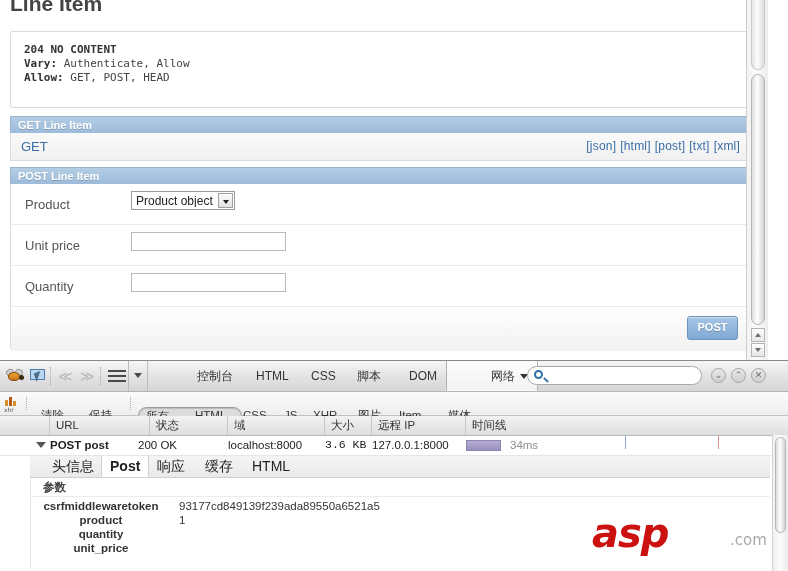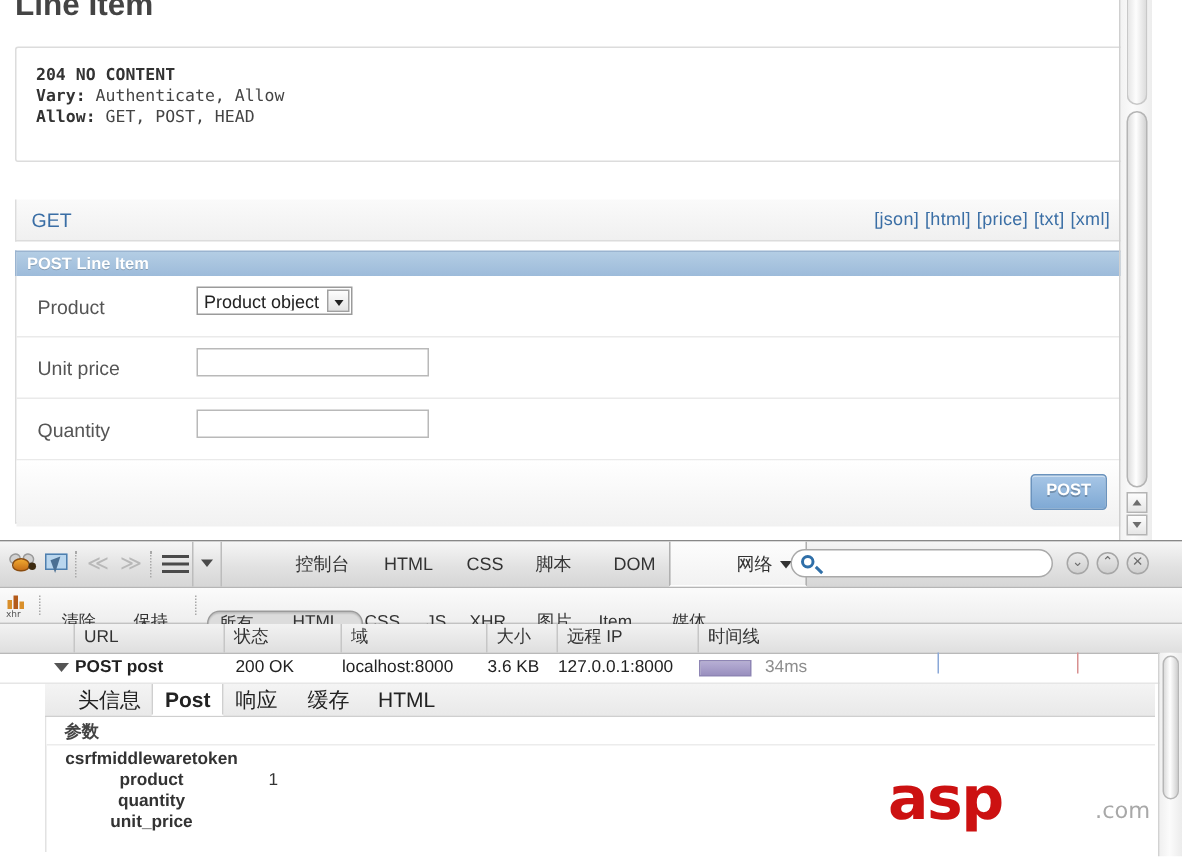--- a/index.html
+++ b/index.html
@@ -315,23 +315,23 @@
   .net-row .c{
     position:absolute;top:0;height:19px;line-height:18px;
     font-size:11.5px;color:#222;box-sizing:border-box;
   }
   .twisty{
     position:absolute;left:36px;top:6px;width:0;height:0;
     border-left:5px solid transparent;border-right:5px solid transparent;
     border-top:6px solid #555;cursor:pointer;
   }
   .row-url{left:50px;font-weight:bold;color:#111;}
-  .row-status{left:157px;color:#8d8d8d;}
+  .row-status{left:138px;color:#8d8d8d;}
   .row-domain{left:228px;color:#333;}
-  .row-size{left:325px;color:#333;}
+  .row-size{left:325px;color:#333;font-family:Liberation Mono, monospace;}
   .row-ip{left:372px;color:#333;}
   .tl-cell{left:466px;top:0;height:19px;}
   .tl-bar{
     position:absolute;left:0;top:4px;width:35px;height:11px;
     background:linear-gradient(to bottom,#b6aed4,#9a90bf);
     border:1px solid #8e85b4;box-sizing:border-box;
   }
   .tl-ms{
     position:absolute;left:44px;top:0;line-height:18px;
     font-size:11.5px;color:#8d8d8d;
@@ -398,21 +398,21 @@
   }
 
   
   .wm{
     position:absolute;right:8px;bottom:4px;width:190px;height:60px;
     pointer-events:none;user-select:none;
   }
   .wm .asp{
     position:absolute;left:2px;top:6px;
     font-family:"DejaVu Sans",sans-serif;
-    font-size:40px;font-weight:bold;
+    font-size:40px;font-weight:bold;font-style:italic;
     color:#cc1111;letter-spacing:-1px;line-height:40px;
   }
   .wm .ku{
     position:absolute;left:74px;top:4px;
     font-family:"DejaVu Sans",sans-serif;
     font-size:40px;font-weight:bold;font-style:italic;
     color:transparent;
     -webkit-text-stroke:1.4px #b8b8b8;
     line-height:40px;
   }
@@ -437,24 +437,25 @@
     <div class="page-inner">
 
       <div class="page-title">Line Item</div>
 
       <div class="resp-box">
         <pre class="resp-pre"><b>204 NO CONTENT</b>
 <b>Vary:</b><span> Authenticate, Allow</span>
 <b>Allow:</b><span> GET, POST, HEAD</span></pre>
       </div>
 
+      <div class="sec-header get-header">GET Line Item</div>
       <div class="get-body">
         <a class="get-label" href="#" style="text-decoration:none">GET</a>
         <div class="fmt-links">
-          <span>[json]</span><span>[html]</span><span>[price]</span><span>[txt]</span><span>[xml]</span>
+          <span>[json]</span><span>[html]</span><span>[post]</span><span>[txt]</span><span>[xml]</span>
         </div>
       </div>
 
       <div class="sec-header post-header">POST Line Item</div>
       <div class="post-body">
 
         <div class="form-row">
           <div class="lbl">Product</div>
           <div class="ctl">
             <span class="selwrap">
@@ -601,20 +602,21 @@
           <div class="det-tab" style="left:214px">HTML</div>
         </div>
 
         <div class="det-body">
           <div class="params-head">
             <div class="k">参数</div>
           </div>
           <div style="position:relative;padding-top:3px">
             <div class="prow">
               <span class="k">csrfmiddlewaretoken</span>
+              <span class="v">93177cd849139f239ada89550a6521a5</span>
             </div>
             <div class="prow">
               <span class="k">product</span>
               <span class="v">1</span>
             </div>
             <div class="prow">
               <span class="k">quantity</span>
               <span class="v"></span>
             </div>
             <div class="prow">

